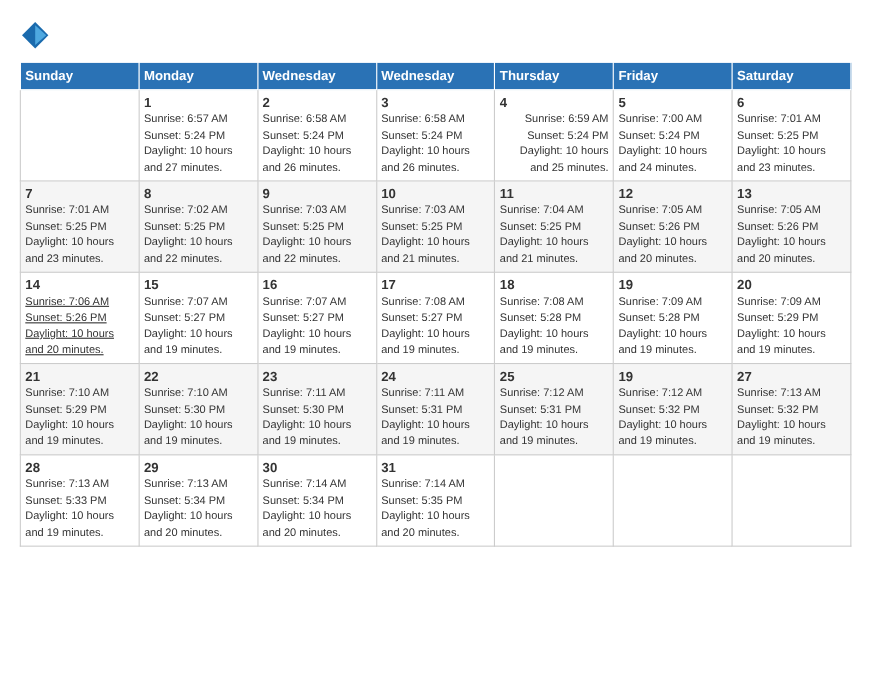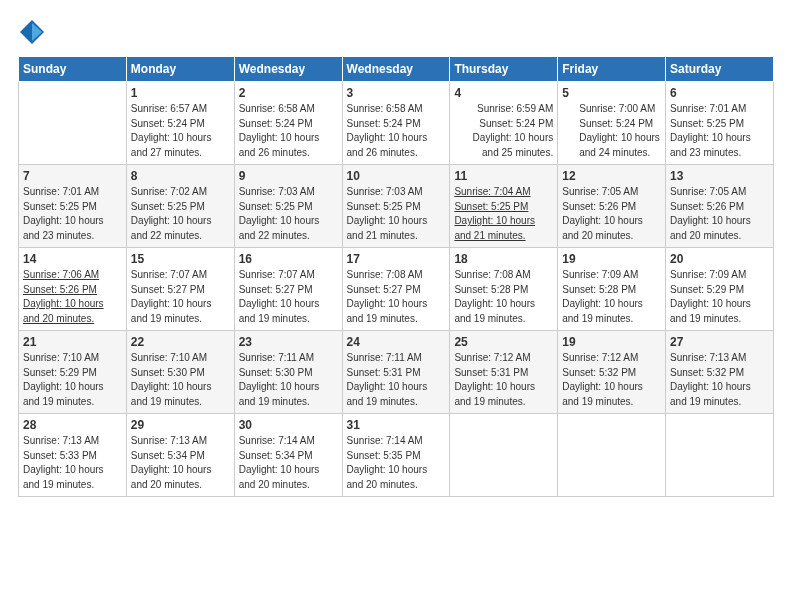--- a/index.html
+++ b/index.html
@@ -156,21 +156,21 @@
           </td>
           <td>
             <span class="day-num">4</span>
             <div class="day-info" style="white-space: pre-line; text-align: right;">Sunrise: 6:59 AM
 Sunset: 5:24 PM
 Daylight: 10 hours
 and 25 minutes.</div>
           </td>
           <td>
             <span class="day-num">5</span>
-            <div class="day-info" style="white-space: pre-line; margin-left: 17px;">Sunrise: 7:00 AM
+            <div class="day-info" style="white-space: pre-line;">Sunrise: 7:00 AM
 Sunset: 5:24 PM
 Daylight: 10 hours
 and 24 minutes.</div>
           </td>
           <td>
             <span class="day-num">6</span>
             <div class="day-info" style="white-space: pre-line;">Sunrise: 7:01 AM
 Sunset: 5:25 PM
 Daylight: 10 hours
 and 23 minutes.</div>
@@ -200,21 +200,21 @@
           </td>
           <td>
             <span class="day-num">10</span>
             <div class="day-info" style="white-space: pre-line;">Sunrise: 7:03 AM
 Sunset: 5:25 PM
 Daylight: 10 hours
 and 21 minutes.</div>
           </td>
           <td>
             <span class="day-num">11</span>
-            <div class="day-info" style="white-space: pre-line; text-decoration: underline;">Sunrise: 7:04 AM
+            <div class="day-info" style="white-space: pre-line;">Sunrise: 7:04 AM
 Sunset: 5:25 PM
 Daylight: 10 hours
 and 21 minutes.</div>
           </td>
           <td>
             <span class="day-num">12</span>
             <div class="day-info" style="white-space: pre-line;">Sunrise: 7:05 AM
 Sunset: 5:26 PM
 Daylight: 10 hours
 and 20 minutes.</div>

